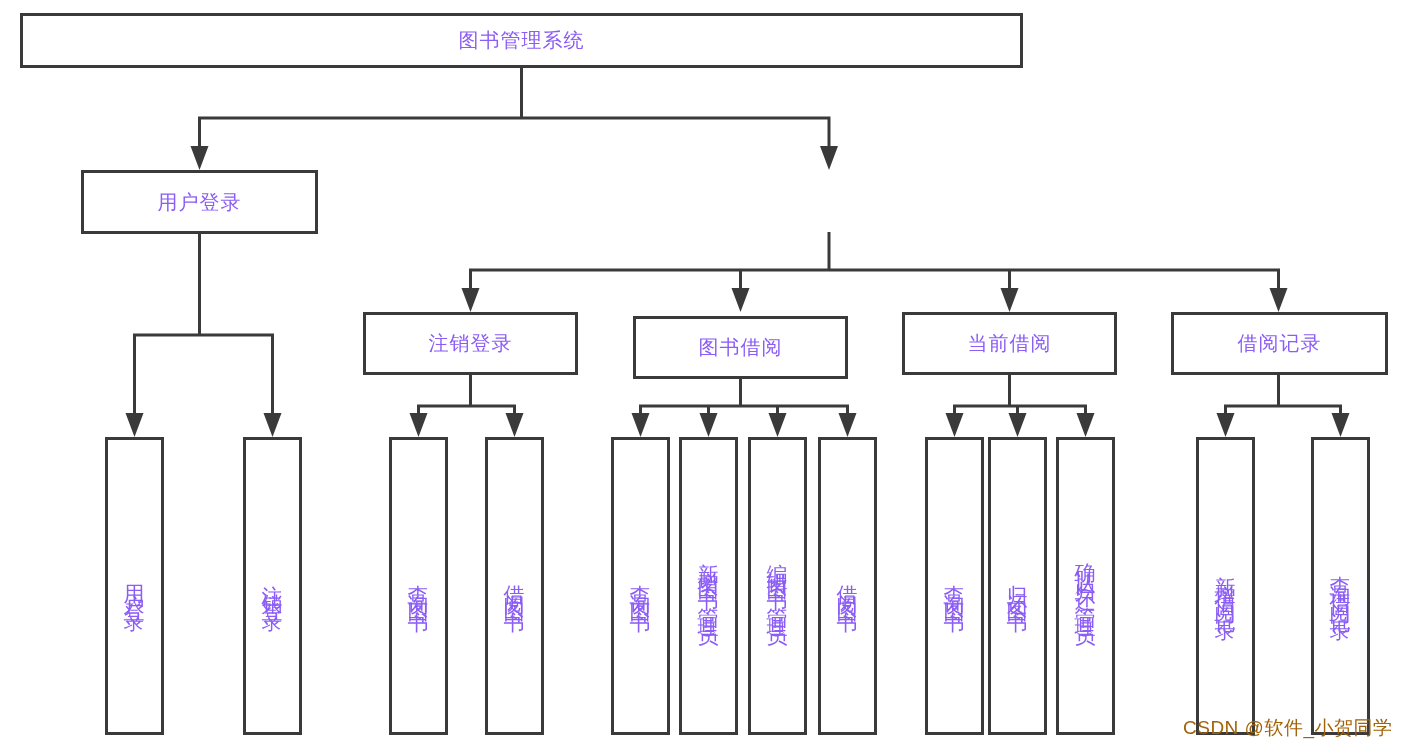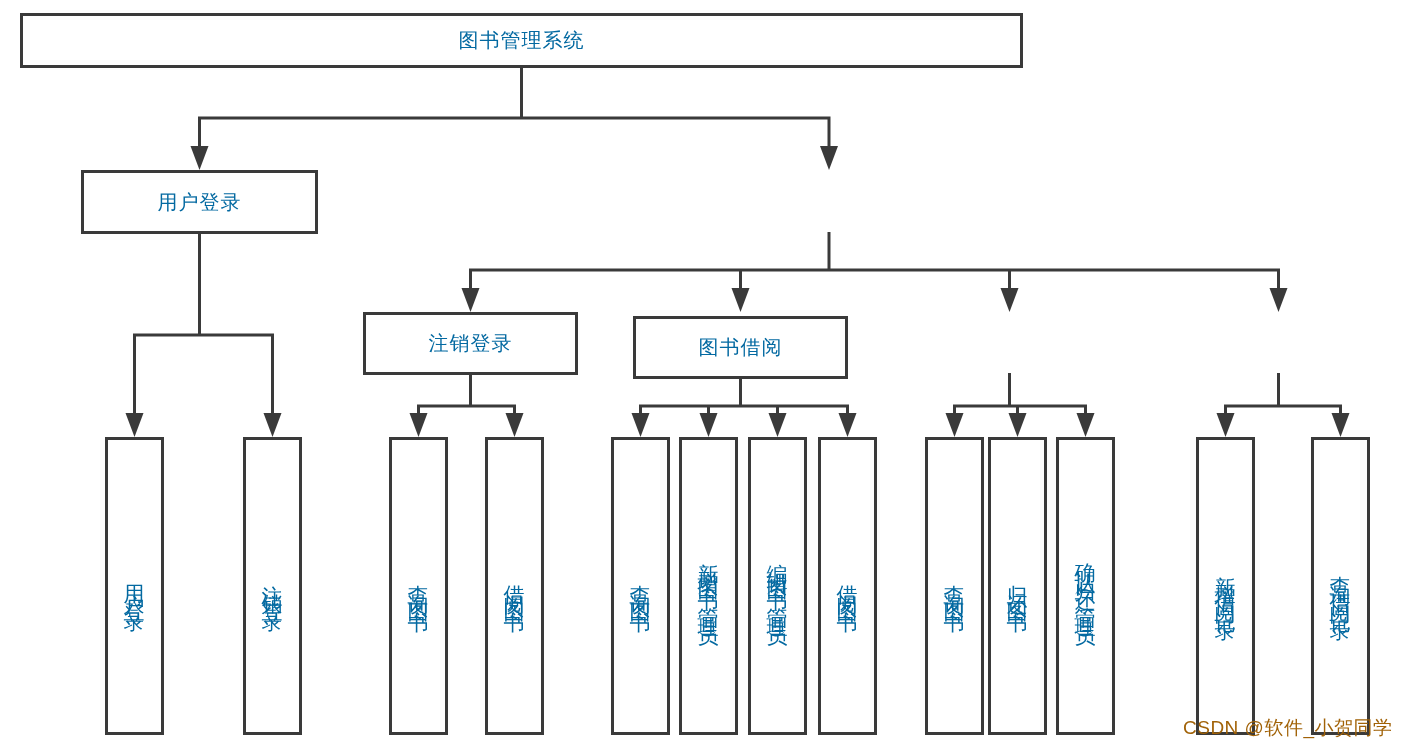--- a/index.html
+++ b/index.html
@@ -5,21 +5,21 @@
   html,body{margin:0;padding:0;background:#ffffff;}
   .stage{
     position:relative;width:1405px;height:747px;background:#ffffff;
     font-family:"Liberation Sans",sans-serif;overflow:hidden;
   }
   .wires{position:absolute;left:0;top:0;}
   .box{
     position:absolute;box-sizing:border-box;
     border:3px solid #3a3a3a;background:#ffffff;
     display:flex;align-items:center;justify-content:center;
-    color:#0369a1;
+    color:#8b5cf6;
   }
   .hbox{font-size:20px;letter-spacing:1px;white-space:nowrap;}
   .leaf span{
     writing-mode:vertical-rl;
     font-size:21px;letter-spacing:9px;line-height:1;
     white-space:nowrap;
   }
   .watermark{
     position:absolute;left:1183px;top:715px;z-index:5;
     font-size:19px;color:#a16207;letter-spacing:0.5px;white-space:nowrap;
@@ -96,20 +96,26 @@
   <div class="box hbox" style="left:81px;top:170px;width:237px;height:64px">
     <span>用户登录</span>
   </div>
 
   <div class="box hbox" style="left:363px;top:312px;width:215px;height:63px">
     <span>注销登录</span>
   </div>
   <div class="box hbox" style="left:633px;top:316px;width:215px;height:63px">
     <span>图书借阅</span>
   </div>
+  <div class="box hbox" style="left:902px;top:312px;width:215px;height:63px">
+    <span>当前借阅</span>
+  </div>
+  <div class="box hbox" style="left:1171px;top:312px;width:217px;height:63px">
+    <span>借阅记录</span>
+  </div>
 
   <div class="box leaf" style="left:105px;top:437px;width:59px;height:298px">
     <span>用户登录</span>
   </div>
   <div class="box leaf" style="left:243px;top:437px;width:59px;height:298px">
     <span>注销登录</span>
   </div>
 
   <div class="box leaf" style="left:389px;top:437px;width:59px;height:298px">
     <span>查询图书</span>

